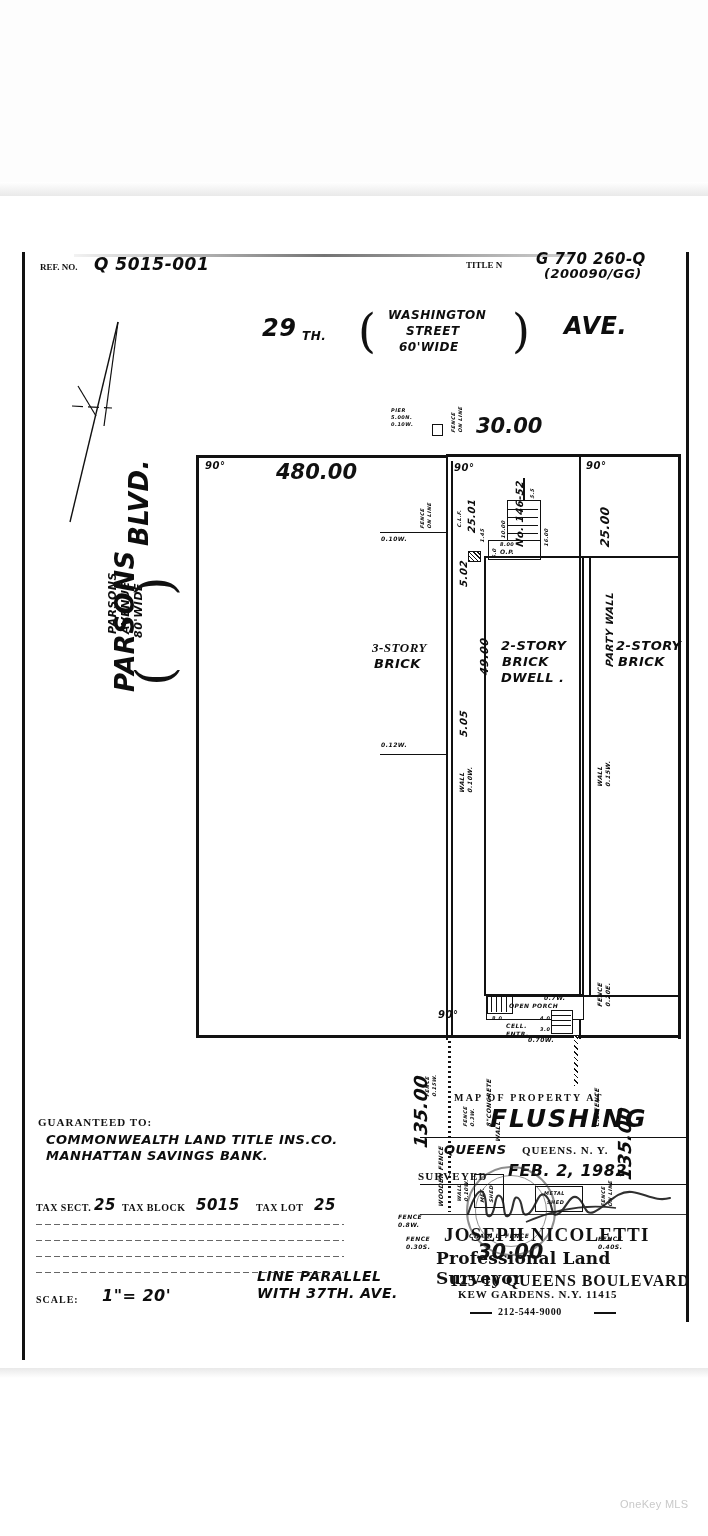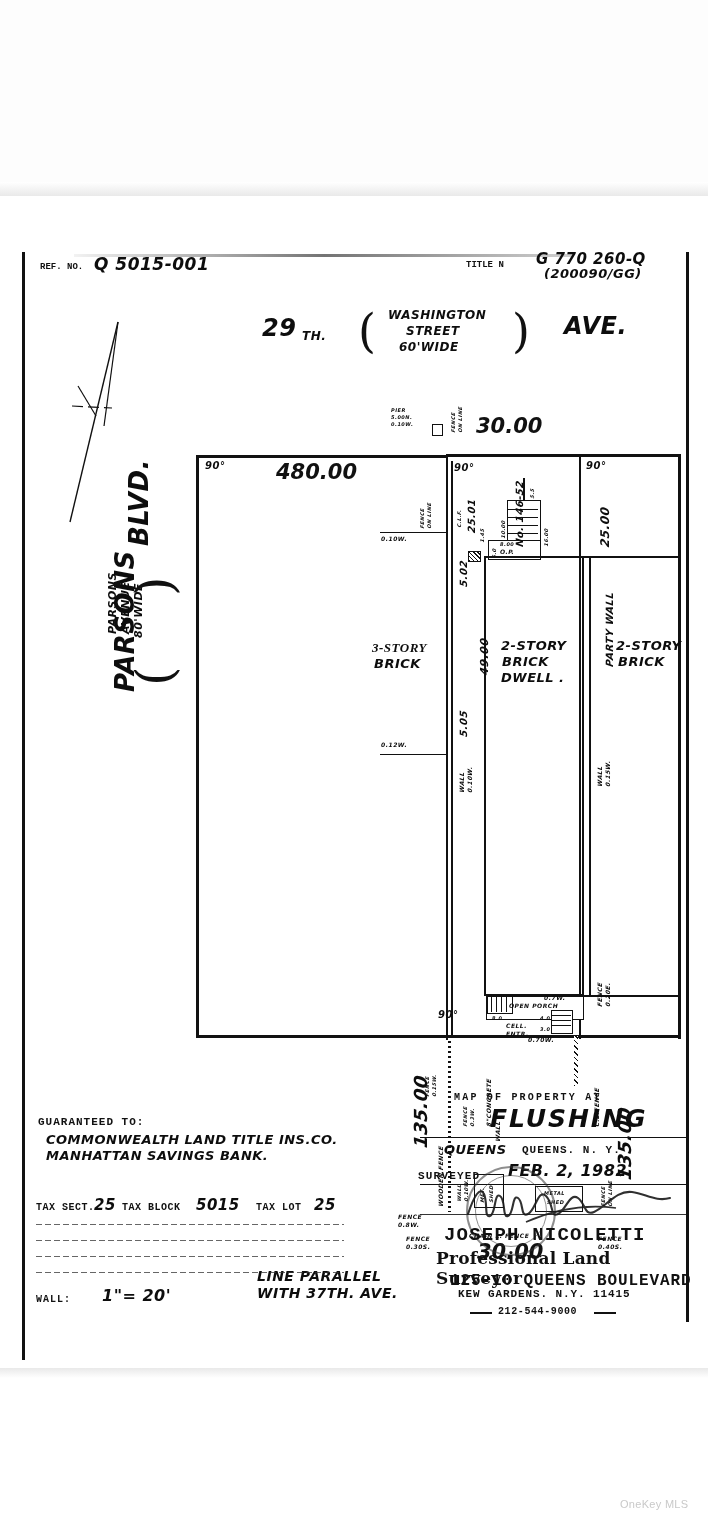--- a/index.html
+++ b/index.html
@@ -19,21 +19,21 @@
   
   #sheet{position:absolute;left:14px;top:246px;width:680px;height:1120px;background:#fff;}
   #sheet-border-l{position:absolute;left:8px;top:6px;width:3px;height:1108px;background:#111;}
   #sheet-border-r{position:absolute;left:672px;top:6px;width:3px;height:1070px;background:#111;}
   #sheet-top-smudge{position:absolute;left:60px;top:8px;width:500px;height:3px;
      background:linear-gradient(90deg,rgba(0,0,0,.05),rgba(0,0,0,.55),rgba(0,0,0,.18));}
 
   
   .hw{font-family:"DejaVu Sans",sans-serif;font-style:italic;font-weight:bold;
       letter-spacing:.5px;white-space:pre;color:#0d0d0d;}
-  .pr{font-family:Liberation Mono, monospace;font-weight:bold;white-space:pre;color:#111;text-align:center;}
+  .pr{font-family:Liberation Serif, serif;font-weight:bold;white-space:pre;color:#111;text-align:center;}
   .abs{position:absolute;}
   .rot90{transform-origin:0 0;transform:rotate(-90deg);}
   .rot90i{transform-origin:0 0;transform:rotate(-90deg) skewX(-8deg);}
   .tiny{font-size:6px;line-height:6.5px;}
   .xtiny{font-size:5px;line-height:5.5px;}
 
   
   .ln{position:absolute;background:#111;}
 
   
@@ -266,21 +266,21 @@
     <div class="abs pr" style="left:108px;top:956px;font-size:10px;letter-spacing:.5px;">TAX BLOCK</div>
     <div class="abs hw" style="left:182px;top:950px;font-size:15px;">5015</div>
     <div class="abs pr" style="left:242px;top:956px;font-size:10px;letter-spacing:.5px;">TAX LOT</div>
     <div class="abs hw" style="left:300px;top:950px;font-size:15px;">25</div>
 
     <div class="rule d" style="left:22px;top:978px;width:308px;"></div>
     <div class="rule d" style="left:22px;top:994px;width:308px;"></div>
     <div class="rule d" style="left:22px;top:1010px;width:308px;"></div>
     <div class="rule d" style="left:22px;top:1026px;width:308px;"></div>
 
-    <div class="abs pr" style="left:22px;top:1048px;font-size:10px;letter-spacing:1px;">WALL:</div>
+    <div class="abs pr" style="left:22px;top:1048px;font-size:10px;letter-spacing:1px;">SCALE:</div>
     <div class="abs hw" style="left:88px;top:1040px;font-size:16px;">1"= 20'</div>
 
     <div class="abs pr" style="left:440px;top:846px;font-size:10px;letter-spacing:2.2px;">MAP OF PROPERTY AT</div>
     <div class="abs hw" style="left:452px;top:858px;font-size:25px;letter-spacing:2px;padding-left:24px;">FLUSHING</div>
     <div class="rule" style="left:406px;top:891px;width:268px;background:#111;opacity:1;height:1.4px;"></div>
     <div class="abs hw" style="left:430px;top:896px;font-size:13px;">QUEENS</div>
     <div class="abs pr" style="left:508px;top:898px;font-size:11px;letter-spacing:1px;">QUEENS. N. Y.</div>
     <div class="abs pr" style="left:404px;top:924px;font-size:11px;letter-spacing:1.2px;">SURVEYED</div>
     <div class="abs hw" style="left:494px;top:915px;font-size:16px;">FEB. 2, 1982</div>
     <div class="rule" style="left:406px;top:938px;width:268px;background:#111;opacity:1;height:1.2px;"></div>

